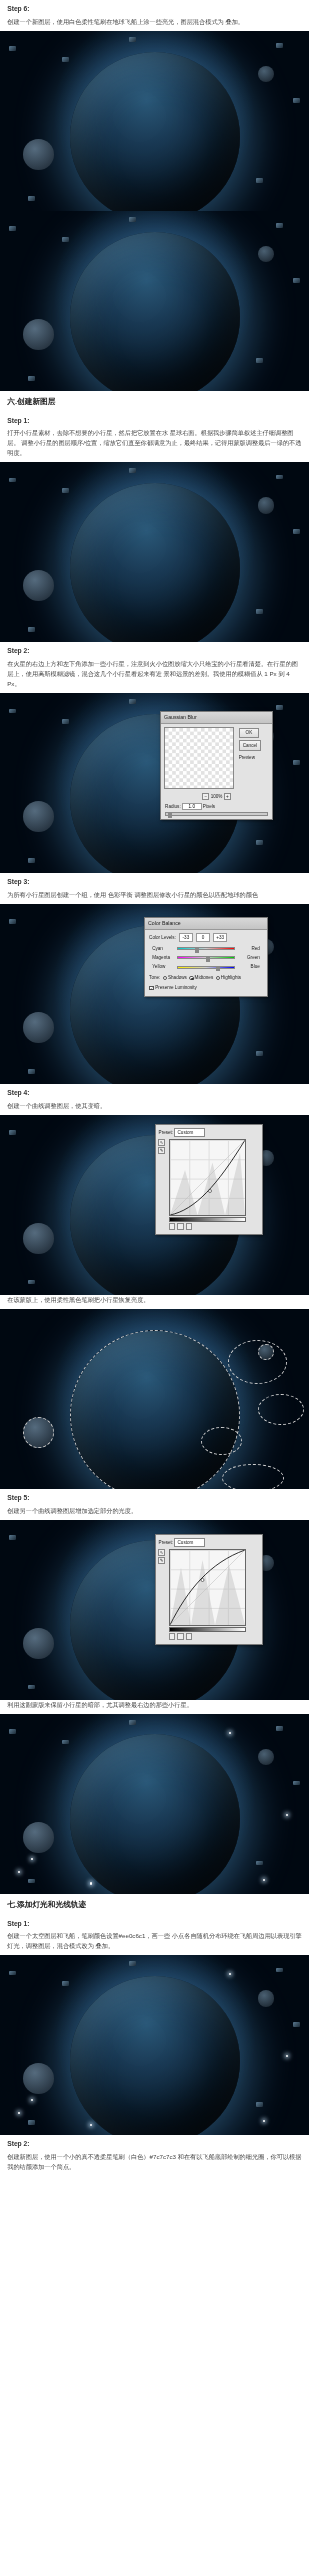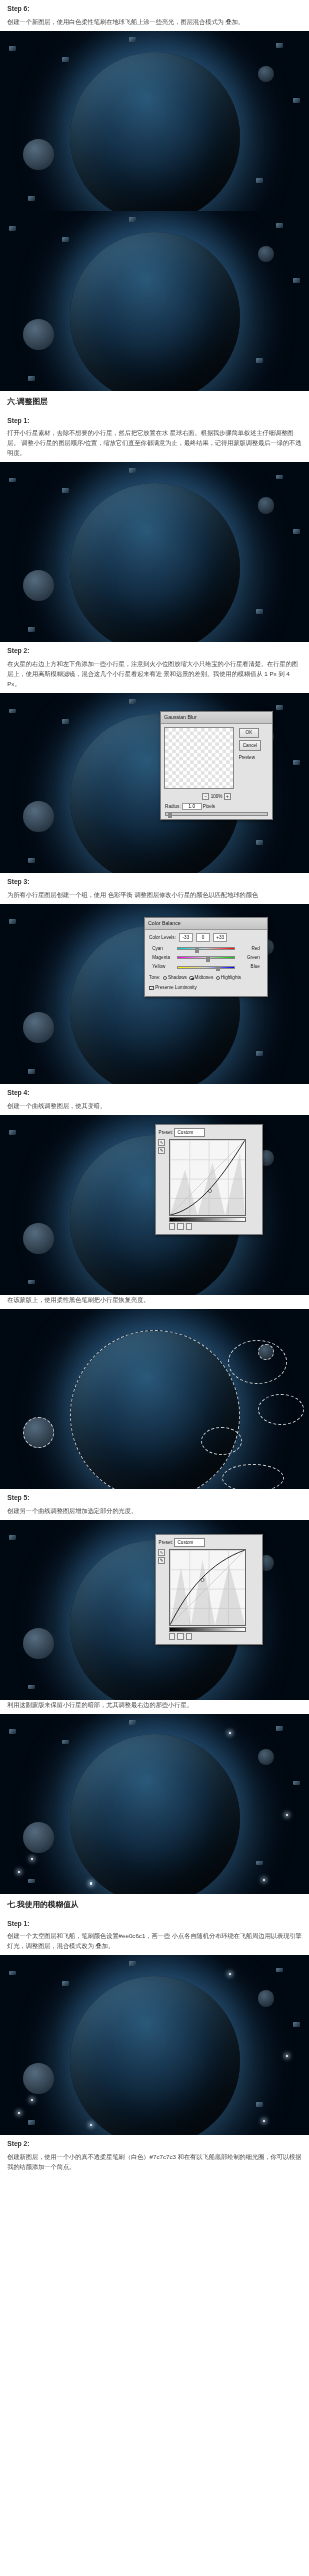--- a/index.html
+++ b/index.html
@@ -174,21 +174,21 @@
     <div class="moon-b"></div>
   <div class="debris d1"></div>
     <div class="debris d2"></div>
     <div class="debris d3"></div>
   <div class="debris d4"></div>
     <div class="debris d5"></div>
     <div class="debris d6"></div>
     <div class="debris d7"></div>
 </div>
 
-<div class="section-title">六.调整图层</div>
+<div class="section-title">六.创建新图层</div>
 
 <div class="step-label">Step 1:</div>
 <div class="step-text">打开小行星素材，去除不想要的小行星，然后把它放置在水 星球右面。根据我步骤简单叙述主仔细调整图层。 调整小行星的图层顺序/位置，缩放它们直至你都满意为止，最终结果，记得用蒙版调整最后一绿的不透明度。</div>
 
 <div class="planet-img">
   <div class="planet-sphere"></div>
   <div class="moon-a"></div>
     <div class="moon-b"></div>
   <div class="debris d1"></div>
     <div class="debris d2"></div>
@@ -401,21 +401,21 @@
     <div class="debris d6"></div>
     <div class="debris d7"></div>
   <div class="comet c1"></div>
     <div class="comet c2"></div>
     <div class="comet c3"></div>
   <div class="comet c4"></div>
     <div class="comet c5"></div>
     <div class="comet c6"></div>
 </div>
 
-<div class="section-title">七.我使用的模糊值从</div>
+<div class="section-title">七.添加灯光和光线轨迹</div>
 
 <div class="step-label">Step 1:</div>
 <div class="step-text">创建一个太空图层和飞船，笔刷颜色设置#ee0c6c1，画一些 小点各自随机分布环绕在飞船周边用以表现引擎灯光，调整图层，混合模式改为 叠加。</div>
 
 <div class="planet-img lights">
   <div class="planet-sphere"></div>
   <div class="moon-a"></div>
     <div class="moon-b"></div>
   <div class="debris d1"></div>
     <div class="debris d2"></div>

